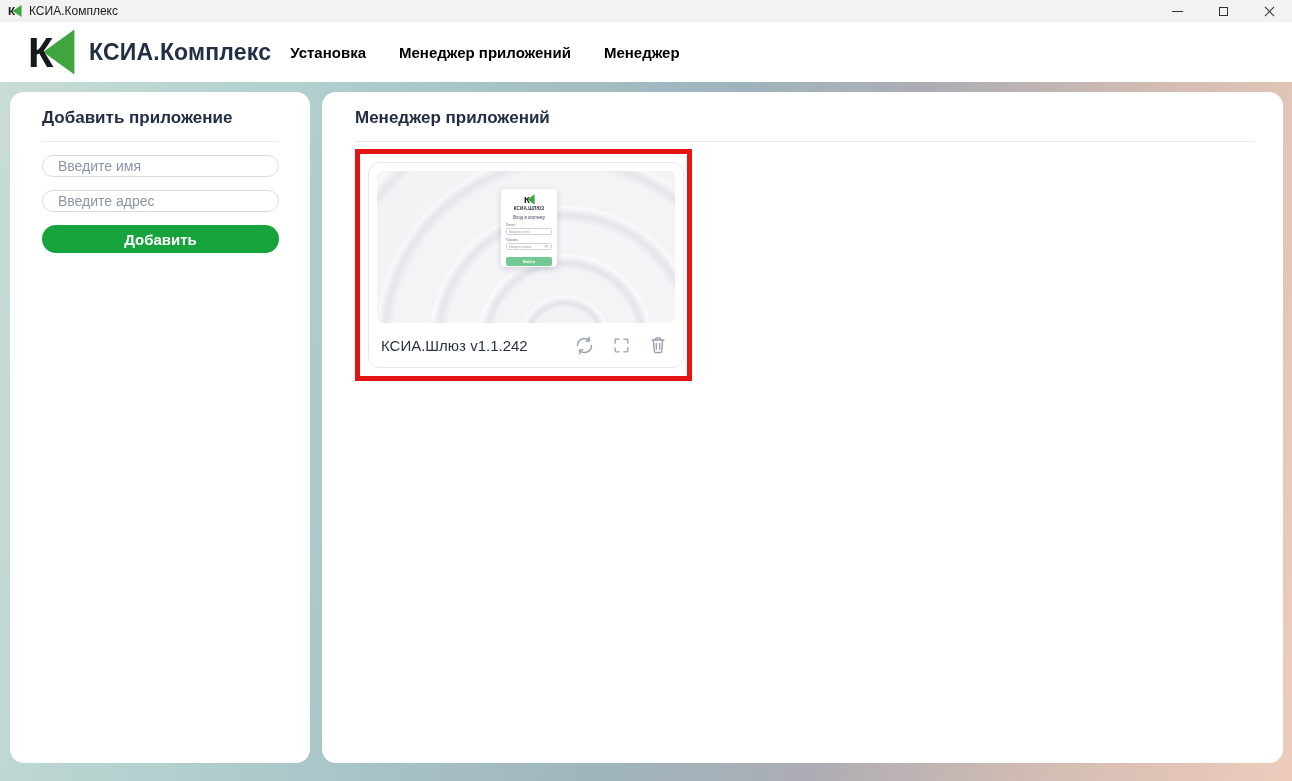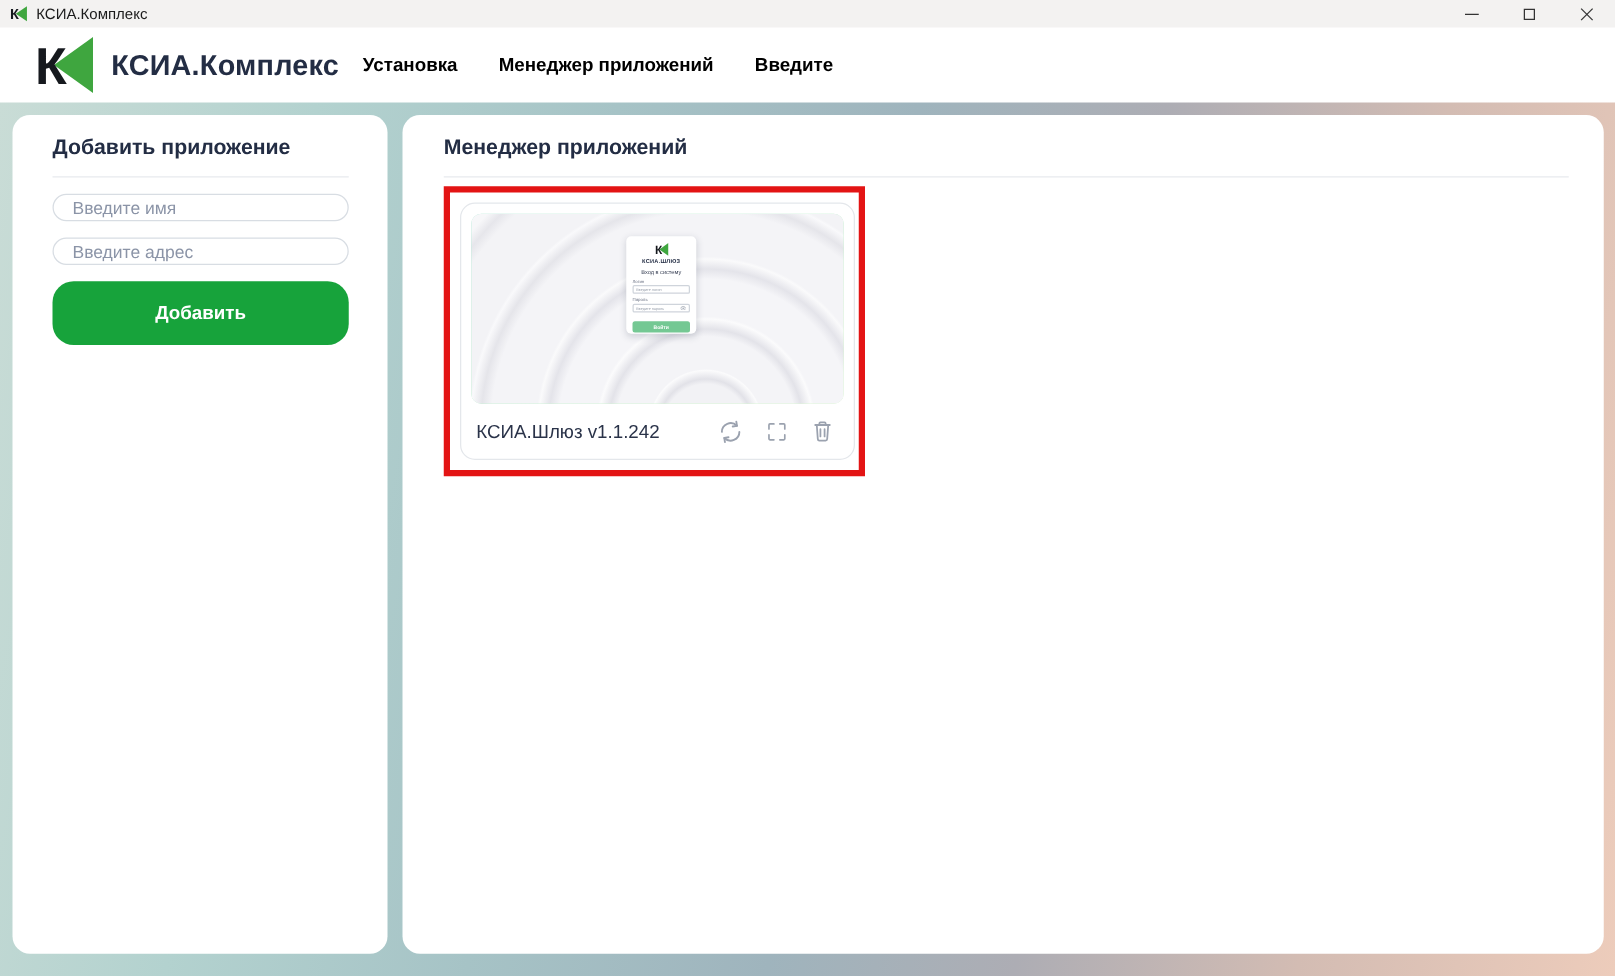--- a/index.html
+++ b/index.html
@@ -46,21 +46,21 @@
   .divider { height:1px; background:#e7eaee; margin-top:13px; }
   .sidebar .divider { width:237px; }
 
   .pill-input {
     display:block; width:237px; height:22px; margin-top:13px; border:1px solid #d8dde3;
     border-radius:17px; padding:0 15px; font-size:14px; color:#242e44; outline:none;
     font-family:"Liberation Sans", sans-serif; background:#fff;
   }
   .pill-input::placeholder { color:#8b94a7; }
   .add-btn {
-    display:block; width:237px; height:51px; margin-top:13px; border:none; border-radius:17px;
+    display:block; width:237px; height:28px; margin-top:13px; border:none; border-radius:17px;
     background:#17a33b; color:#fff; font-size:15px; font-weight:700; cursor:pointer;
     font-family:"Liberation Sans", sans-serif;
   }
 
   
   .highlight {
     margin-top:7px; width:337px; border:5px solid #e31414; padding:8px; background:transparent;
   }
   .app-card {
     width:316px; background:#fff; border:1px solid #e4e7eb; border-radius:12px; padding:8px 8px 0 8px;
@@ -130,21 +130,21 @@
 
 <div class="appheader">
   <svg class="brand-logo" viewBox="0 0 60 60">
     <polygon points="58,2 58,58 19,30" fill="#3fa63f"></polygon>
     <text x="0" y="49" font-size="52" font-weight="900" font-family="Liberation Sans, sans-serif" fill="#16191e">К</text>
   </svg>
   <span class="brand-name">КСИА.Комплекс</span>
   <nav class="nav">
     <a>Установка</a>
     <a>Менеджер приложений</a>
-    <a>Введите</a>
+    <a>Менеджер</a>
   </nav>
 </div>
 
 <div class="content">
 
   <aside class="panel sidebar">
     <div class="panel-title">Добавить приложение</div>
     <div class="divider"></div>
     <input class="pill-input" type="text" placeholder="Введите имя" style="">
     <input class="pill-input" type="text" placeholder="Введите адрес" style="">

